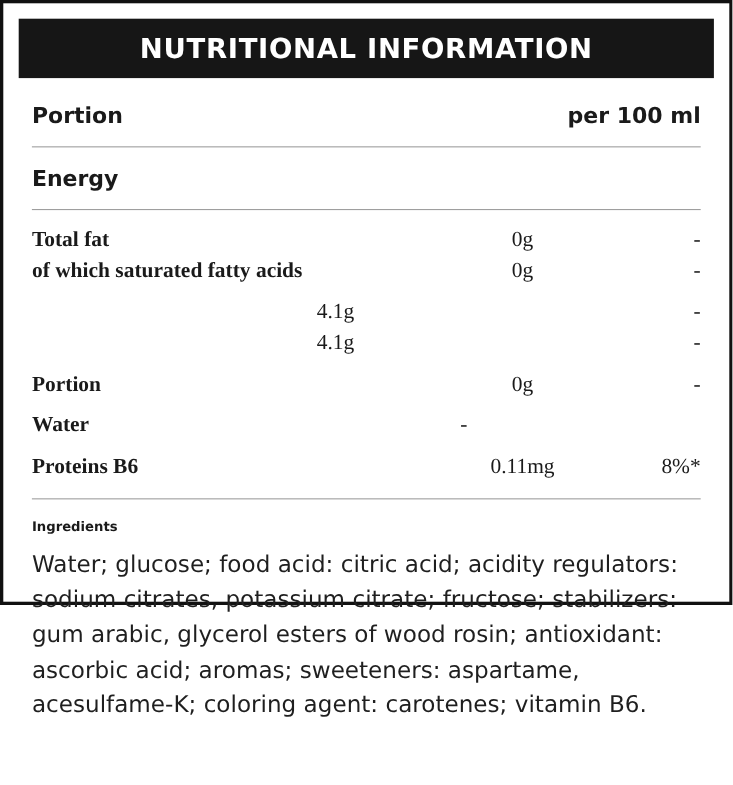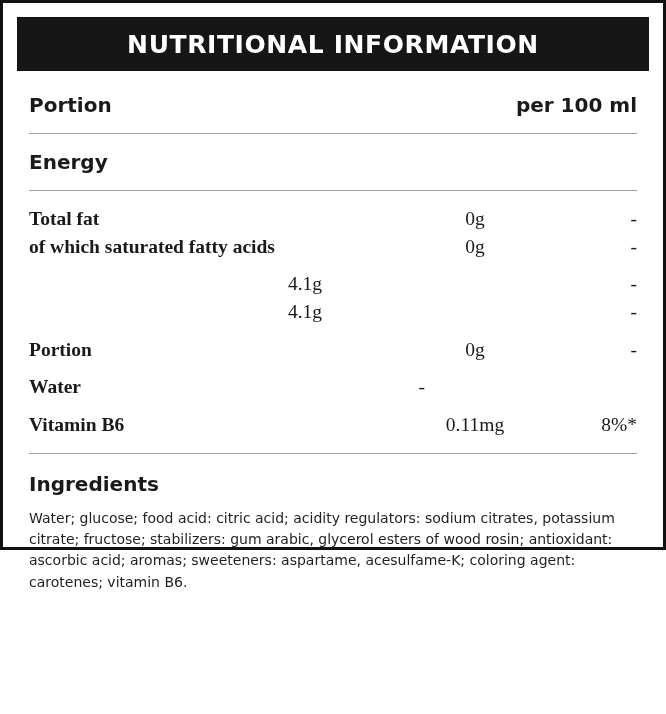--- a/index.html
+++ b/index.html
@@ -95,26 +95,26 @@
   .nutrients .row {
     line-height: 1.42;
   }
   .group-gap {
     height: 10px;
   }
   .ingredients {
     padding-top: 18px;
   }
   .ing-title {
-    font-size: 20px;
+    font-size: 12px;
     font-weight: bold;
     margin-bottom: 12px;
   }
   .ing-body {
-    font-size: 14px;
+    font-size: 21px;
     line-height: 1.52;
     color: #1f1f1f;
     max-width: 600px;
   }
 </style>
 </head>
 <body>
 
 <div class="panel">
 
@@ -178,21 +178,21 @@
       <div class="group-gap"></div>
 
       <div class="row">
         <span class="label">Water</span>
         <span class="pct">-</span>
       </div>
 
       <div class="group-gap"></div>
 
       <div class="row">
-        <span class="label">Vitamin B6</span>
+        <span class="label">Proteins B6</span>
         <span class="value">0.11mg</span>
         <span class="pct">8%*</span>
       </div>
 
     </div>
 
     <div class="rule thick"></div>
 
     <div class="ingredients">
       <div class="ing-title">Ingredients</div>

